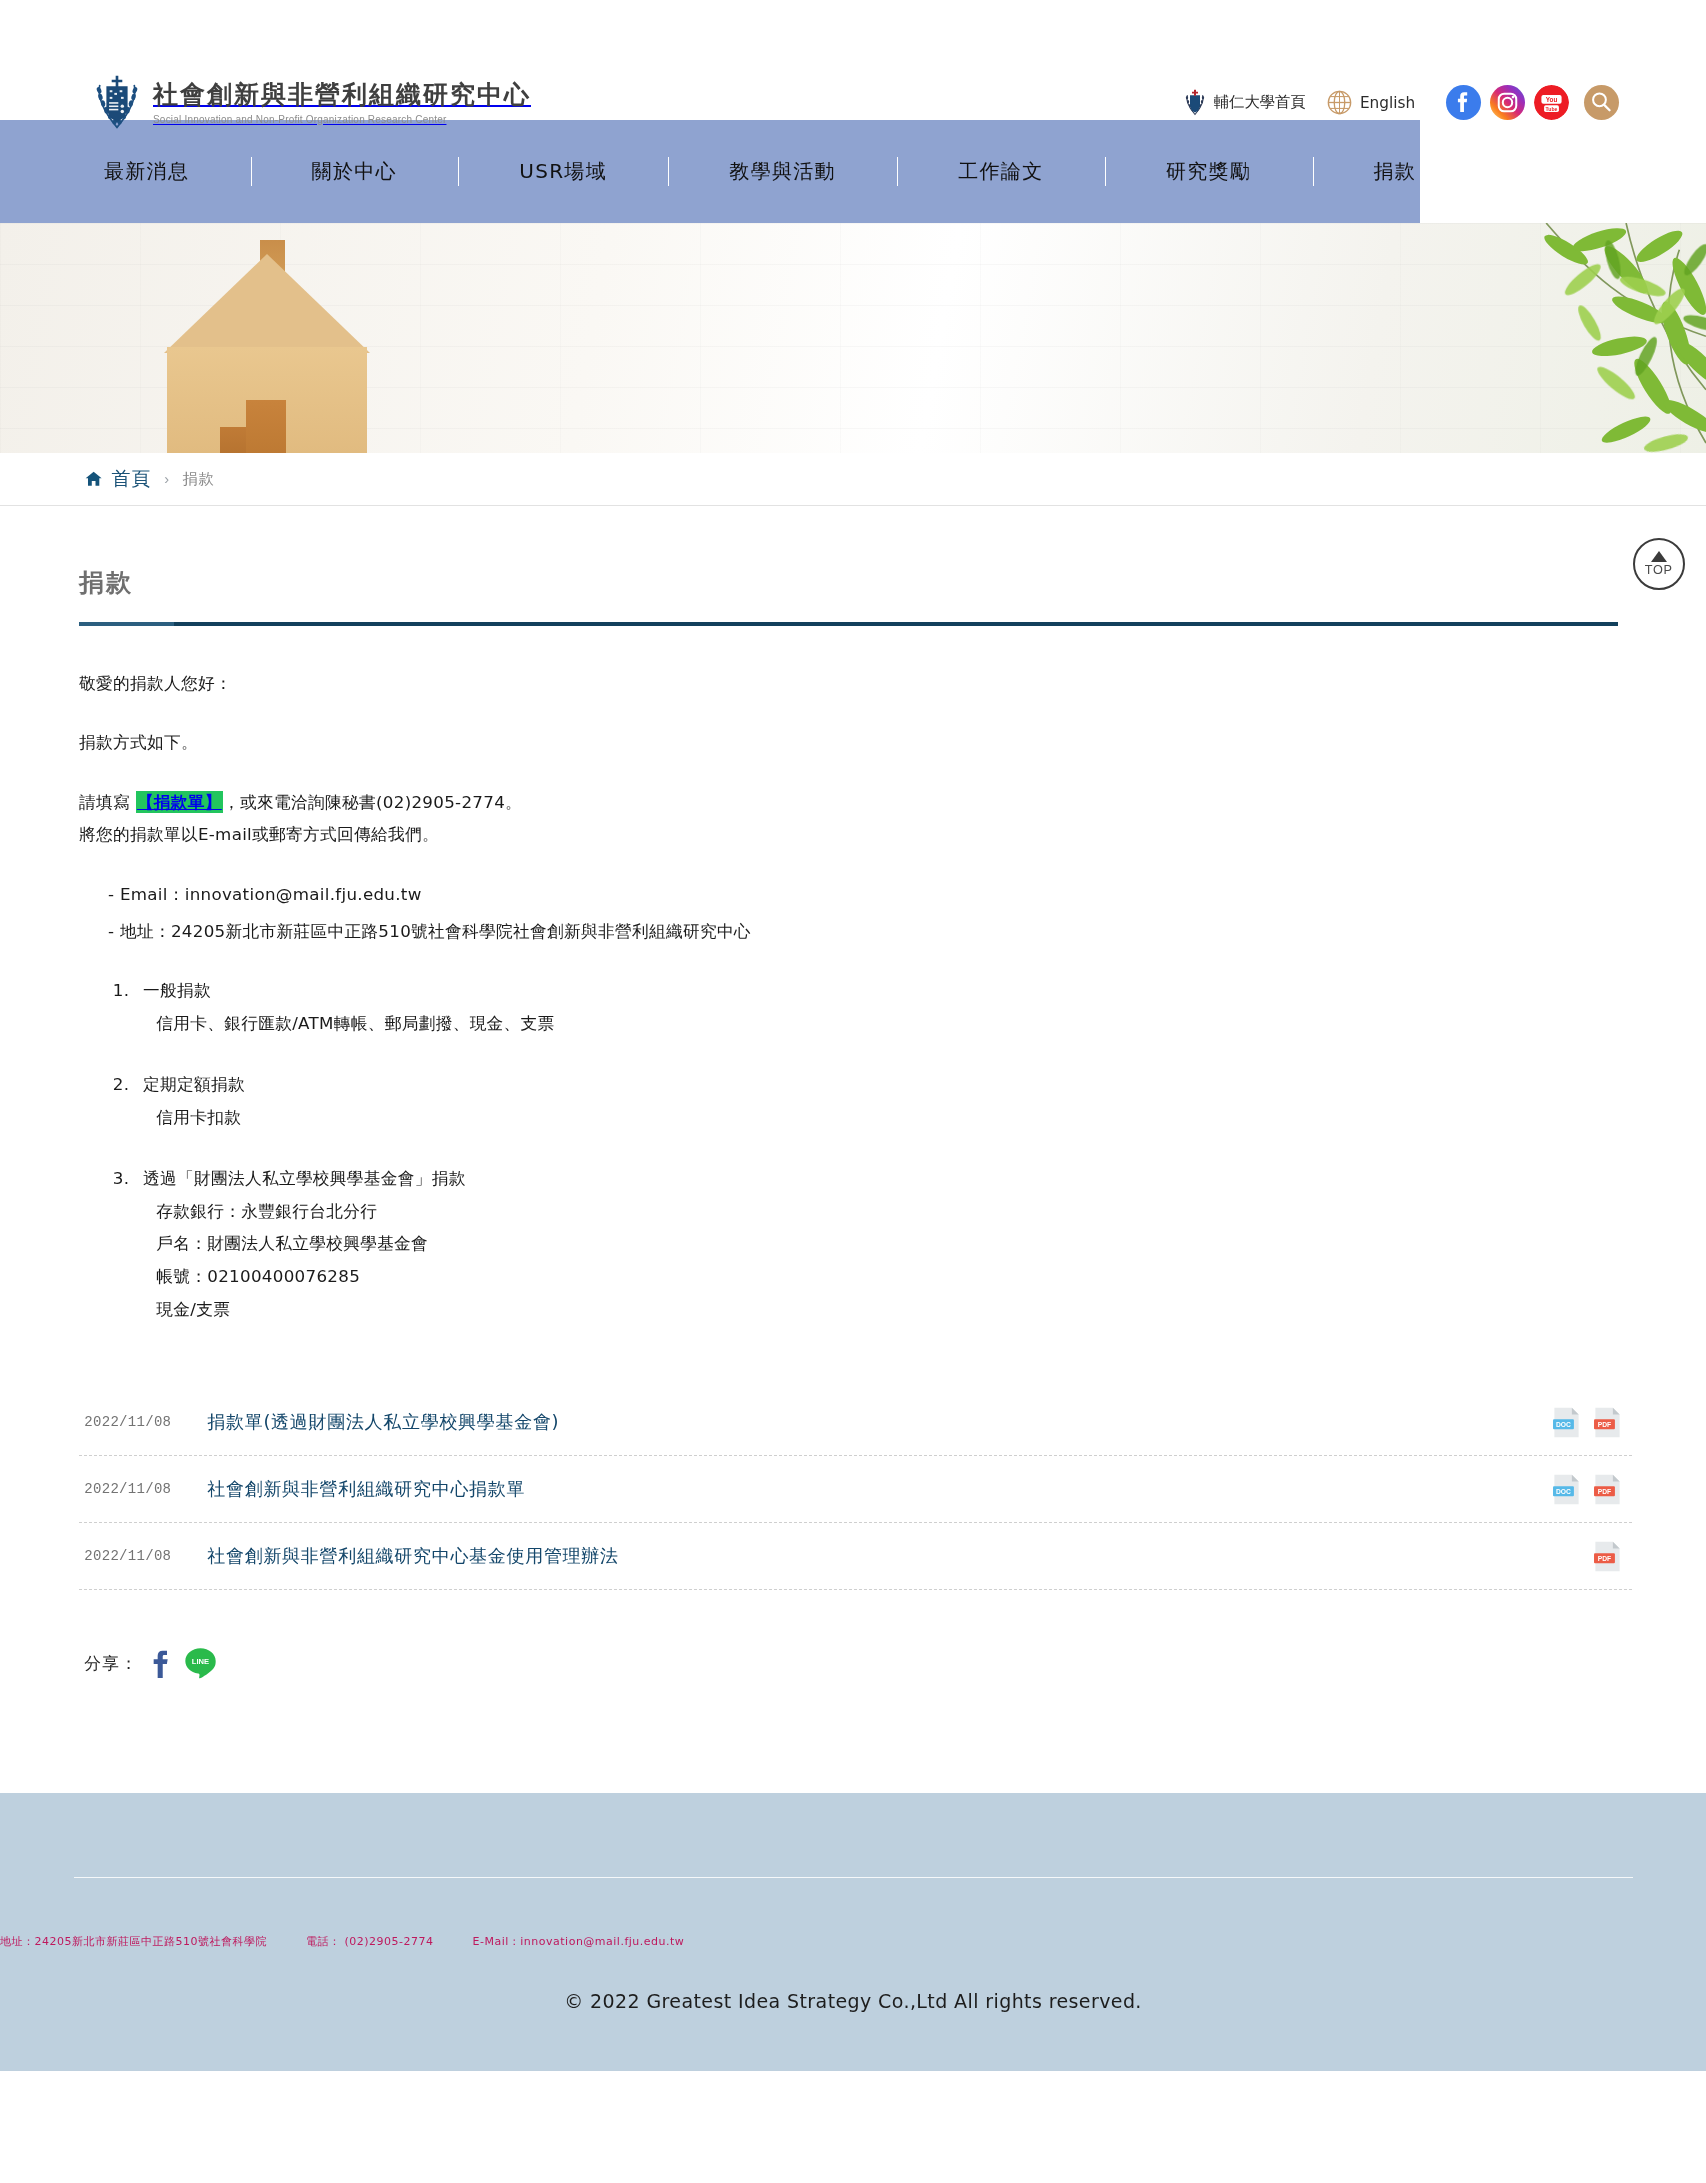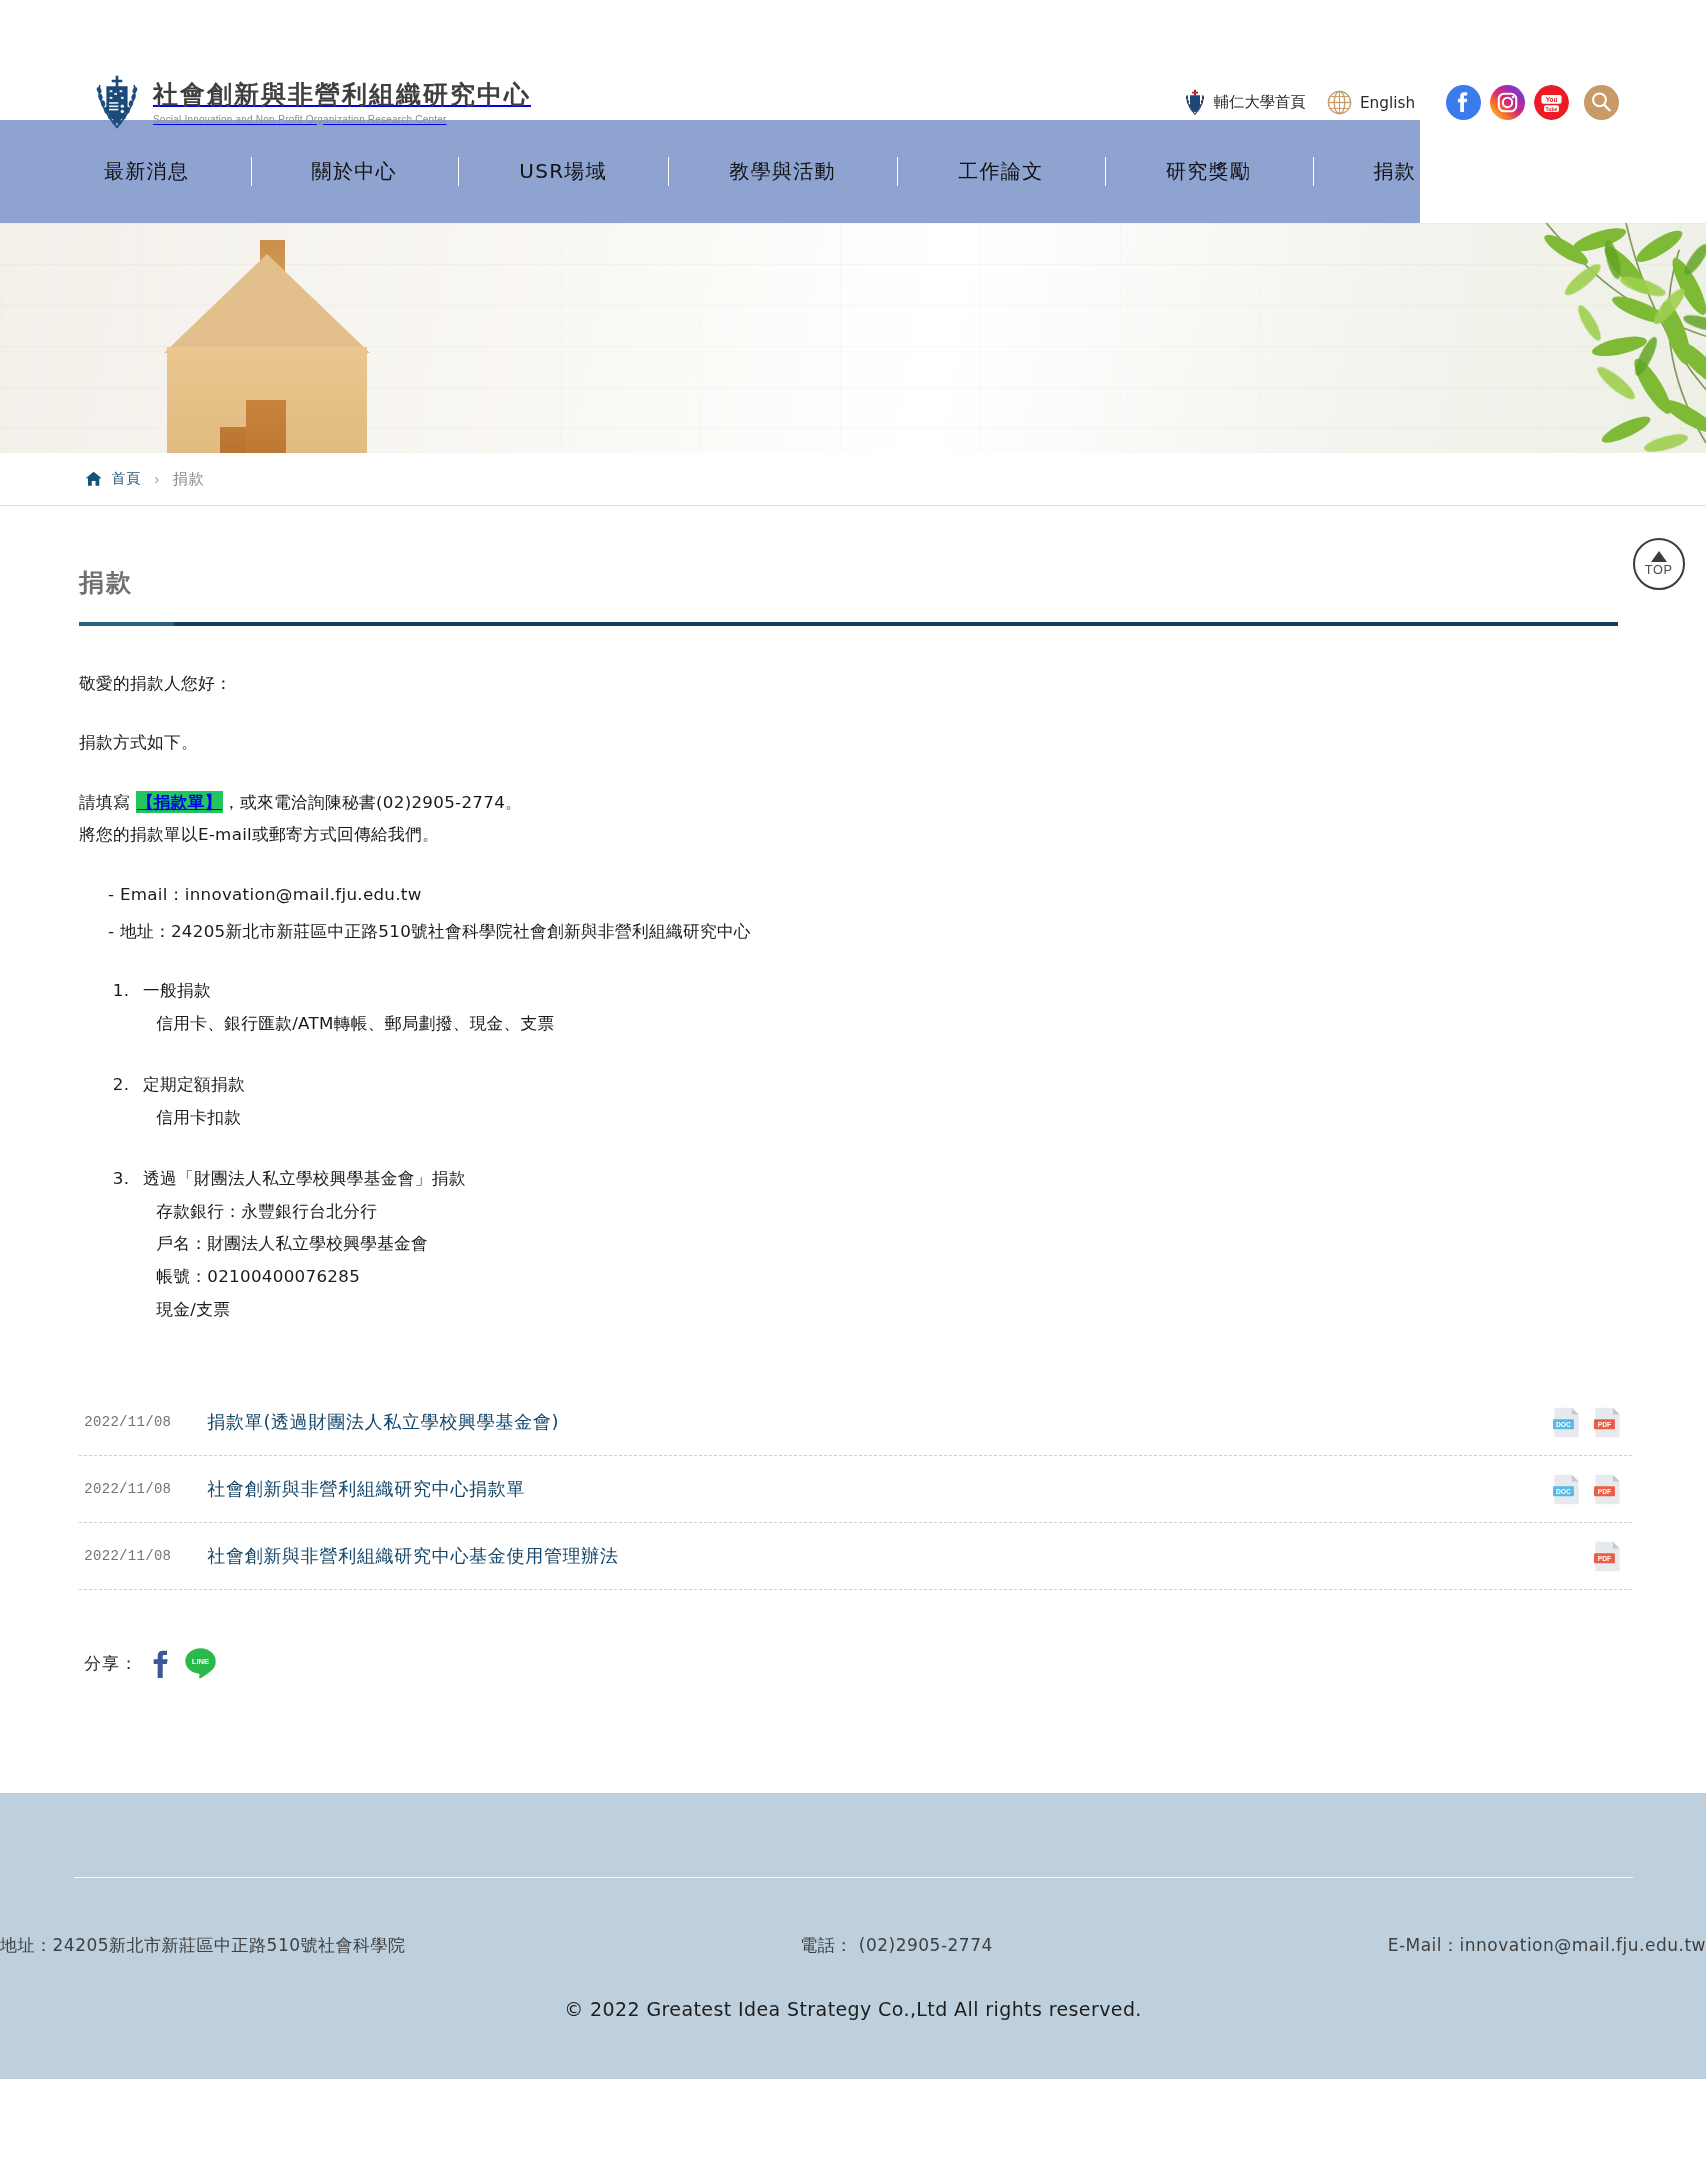--- a/index.html
+++ b/index.html
@@ -157,21 +157,21 @@
   .breadcrumb-bar {
     width: 1706px;
     height: 53px;
     display: flex;
     align-items: center;
     padding-left: 85px;
     gap: 9.3px;
     border-bottom: 0.7px solid #e2e2e2;
   }
   .home-icon { width: 17.3px; height: 16px; flex: 0 0 auto; }
-  .bc-link { color: #1b5378; font-size: 14px; text-decoration: none;
+  .bc-link { color: #1b5378; font-size: 19px; text-decoration: none;
              font-family: "DejaVu Sans","Liberation Sans",sans-serif; letter-spacing:0.7px; }
   .bc-chev { color: #9aa0a6; font-size: 14.7px; margin: 0 4px; }
   .bc-current { color: #8a8a8a; font-size: 15.3px;
                 font-family: "DejaVu Sans","Liberation Sans",sans-serif; letter-spacing:0.7px; }
 
   
   .main {
     width: 1706px;
     padding: 0 0 0 0;
     position: relative;
@@ -311,24 +311,24 @@
   }
   .footer-rule {
     width: 1559px;
     margin: 0 auto 56px auto;
     height: 1.3px;
     background: #ffffff;
     opacity: .85;
   }
   .footer-info {
     display: flex;
-    justify-content: space-between;
+    justify-content: flex-start;
     gap: 39px;
-    font-size: 17px;
-    color: #404040;
+    font-size: 11px;
+    color: #be185d;
     letter-spacing: 0.5px;
     font-family: "DejaVu Sans","Liberation Sans",sans-serif;
     margin-bottom: 41px;
     flex-wrap: wrap;
   }
   .footer-copy {
     text-align: center;
     font-size: 19px;
     color: #1d1d1d;
     letter-spacing: 0.4px;

